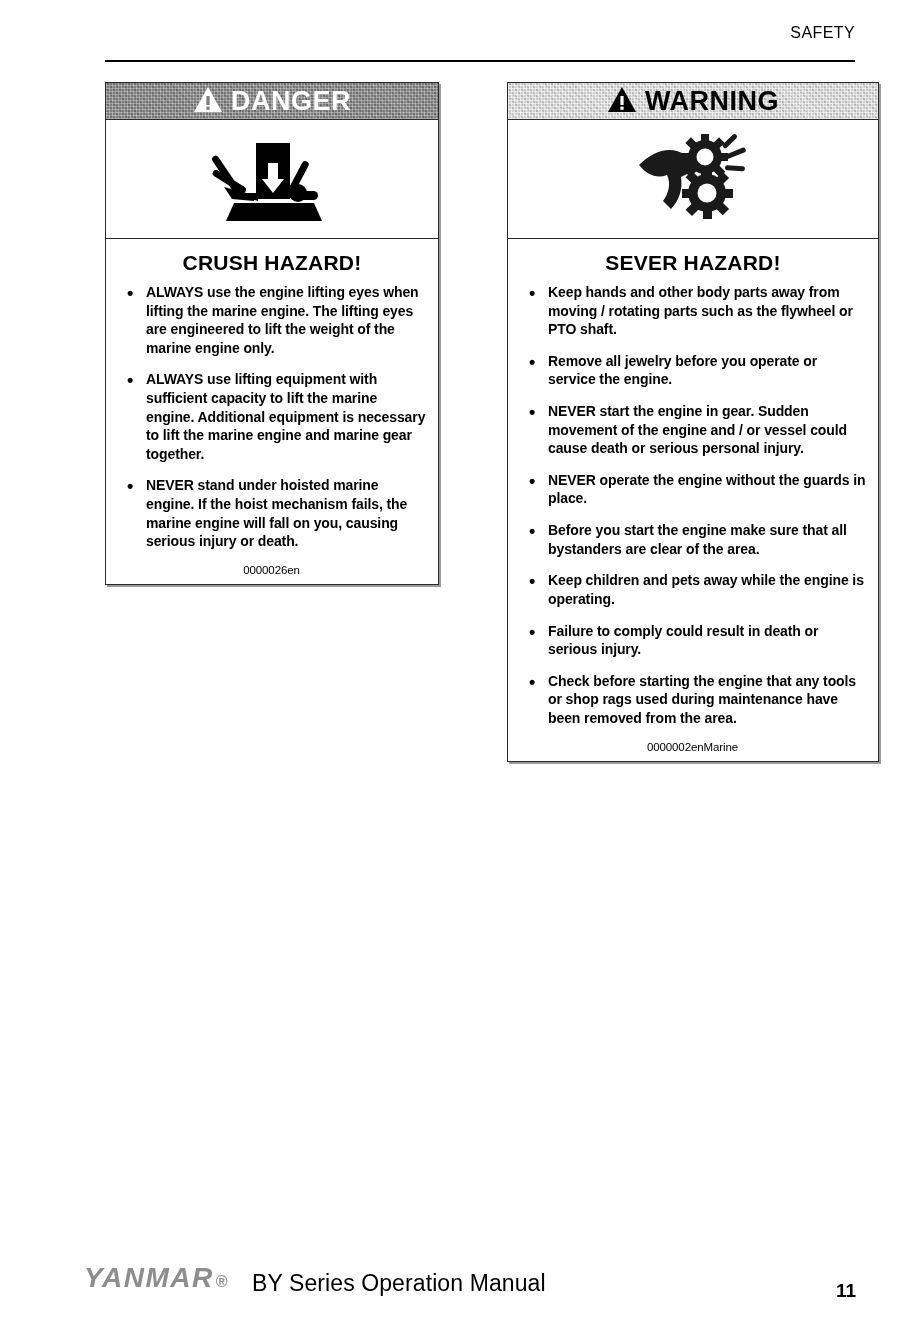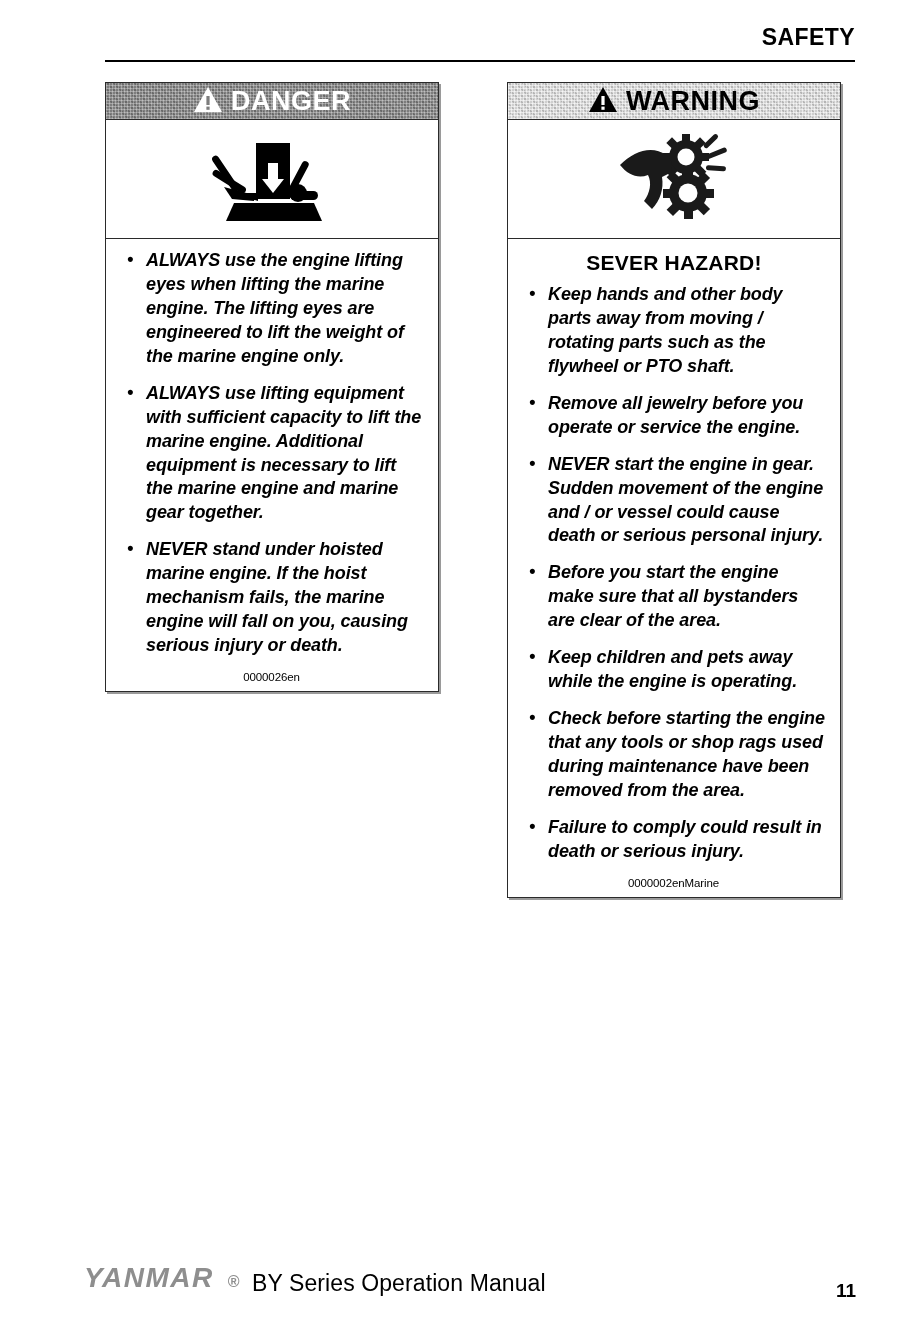--- a/index.html
+++ b/index.html
@@ -21,43 +21,43 @@
     position: absolute;
     left: 105px;
     top: 24px;
     width: 750px;
     height: 40px;
   }
   #page-header .header-title {
     position: absolute;
     right: 0;
     top: 0;
-    font-size: 23px;
-    font-weight: bold;
+    font-size: 16px;
+    font-weight: normal;
     letter-spacing: 0.4px;
   }
   #page-header .header-rule {
     position: absolute;
     left: 0;
     right: 0;
     top: 36px;
     height: 2px;
     background: #000;
   }
 
   
   .panel {
     position: absolute;
     border: 1px solid #2a2a2a;
     background: #fff;
     box-sizing: border-box;
     box-shadow: 2px 2px 0 0 #9a9a9a;
   }
   #danger-panel { left: 105px; top: 82px;  width: 334px; }
-  #warning-panel{ left: 507px; top: 82px;  width: 334px; }
+  #warning-panel{ left: 507px; top: 82px;  width: 372px; }
 
   .panel-banner {
     position: relative;
     height: 36px;
     display: flex;
     align-items: center;
     justify-content: center;
     overflow: hidden;
   }
   
@@ -116,25 +116,24 @@
   }
   .bullet-list {
     margin: 0;
     padding: 0;
     list-style: none;
   }
   .bullet-item {
     position: relative;
     padding-left: 28px;
     margin-bottom: 13px;
-    font-size: 18px;
+    font-size: 14px;
     font-weight: bold;
     line-height: 1.33;
     letter-spacing: -0.1px;
-    font-style: italic;
   }
   .bullet-item:before {
     content: "\2022";
     position: absolute;
     left: 9px;
     top: -1px;
     font-size: 18px;
   }
   .doc-code {
     text-align: center;
@@ -153,21 +152,21 @@
     top: 1262px;
     width: 772px;
     height: 40px;
   }
   .footer-logo {
     position: absolute;
     left: 0;
     top: 2px;
     display: flex;
     align-items: flex-end;
-    gap: 14px;
+    gap: 2px;
   }
   .footer-logo .logo-word {
     font-size: 28px;
     font-weight: bold;
     font-style: italic;
     letter-spacing: 1.5px;
     line-height: 1;
     color: #8e8e8e;
     background-image:
       repeating-linear-gradient(0deg,  rgba(255,255,255,.55) 0 1px, rgba(0,0,0,0) 1px 2px),
@@ -238,20 +237,21 @@
         <rect x="24" y="34" width="7" height="38" rx="3.5" fill="#000000" transform="rotate(-58 27 53)"></rect>
         <rect x="92" y="30" width="7" height="40" rx="3.5" fill="#000000" transform="rotate(28 95 50)"></rect>
         <circle cx="96" cy="64" r="9" fill="#000000"></circle>
         <rect x="88" y="62" width="28" height="9" rx="4.5" fill="#000000"></rect>
         <path d="M28,64 L56,72 L56,64 Z" fill="#000000"></path>
       </svg>
     </span>
   </div>
 
   <div class="panel-body">
+    <div class="panel-heading">CRUSH HAZARD!</div>
     <ul class="bullet-list">
       <li class="bullet-item">ALWAYS use the engine lifting eyes when lifting the marine engine. The lifting eyes are engineered to lift the weight of the marine engine only.</li>
       <li class="bullet-item">ALWAYS use lifting equipment with sufficient capacity to lift the marine engine. Additional equipment is necessary to lift the marine engine and marine gear together.</li>
       <li class="bullet-item">NEVER stand under hoisted marine engine. If the hoist mechanism fails, the marine engine will fall on you, causing serious injury or death.</li>
     </ul>
     <div class="doc-code">0000026en</div>
   </div>
 </div>
 
 <div class="panel" id="warning-panel">
@@ -313,24 +313,25 @@
       </svg>
     </span>
   </div>
 
   <div class="panel-body">
     <div class="panel-heading">SEVER HAZARD!</div>
     <ul class="bullet-list">
       <li class="bullet-item">Keep hands and other body parts away from moving / rotating parts such as the flywheel or PTO shaft.</li>
       <li class="bullet-item">Remove all jewelry before you operate or service the engine.</li>
       <li class="bullet-item">NEVER start the engine in gear. Sudden movement of the engine and / or vessel could cause death or serious personal injury.</li>
+      <li class="bullet-item">NEVER operate the engine without the guards in place.</li>
       <li class="bullet-item">Before you start the engine make sure that all bystanders are clear of the area.</li>
       <li class="bullet-item">Keep children and pets away while the engine is operating.</li>
+      <li class="bullet-item">Failure to comply could result in death or serious injury.</li>
       <li class="bullet-item">Check before starting the engine that any tools or shop rags used during maintenance have been removed from the area.</li>
-      <li class="bullet-item">Failure to comply could result in death or serious injury.</li>
     </ul>
     <div class="doc-code">0000002enMarine</div>
   </div>
 </div>
 
 <div id="page-footer">
   <div class="footer-logo">
     <span class="logo-word">YANMAR</span>
     <span class="logo-dot">®</span>
   </div>

